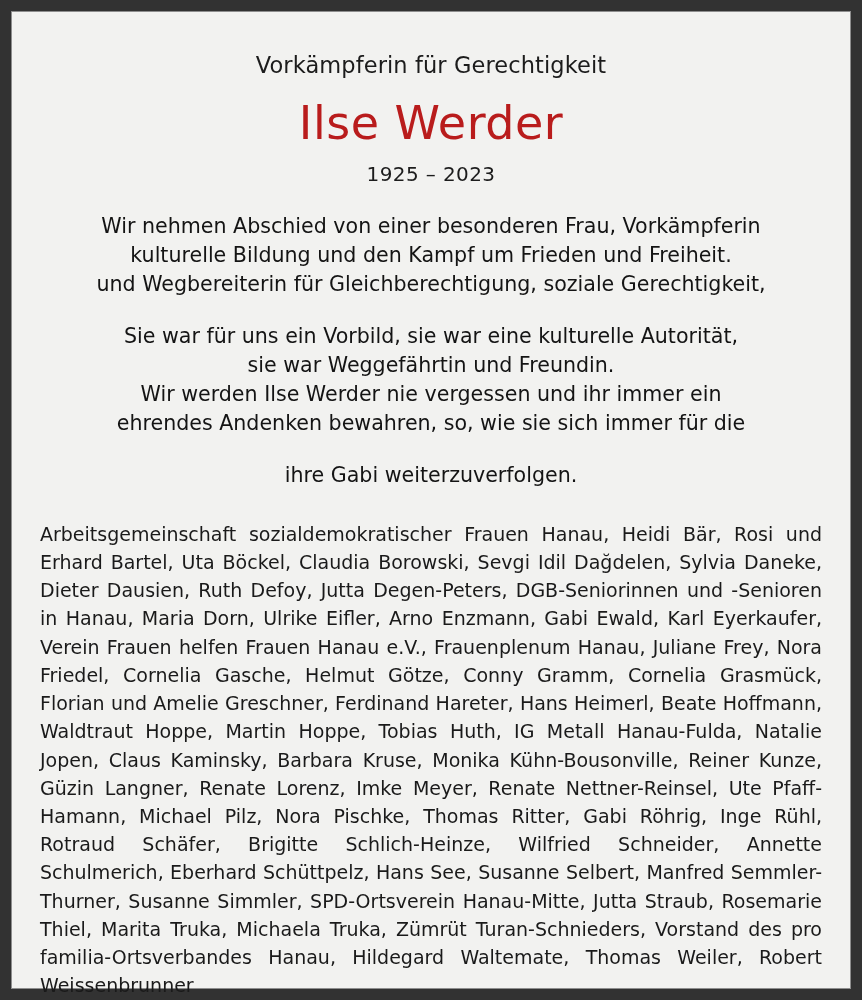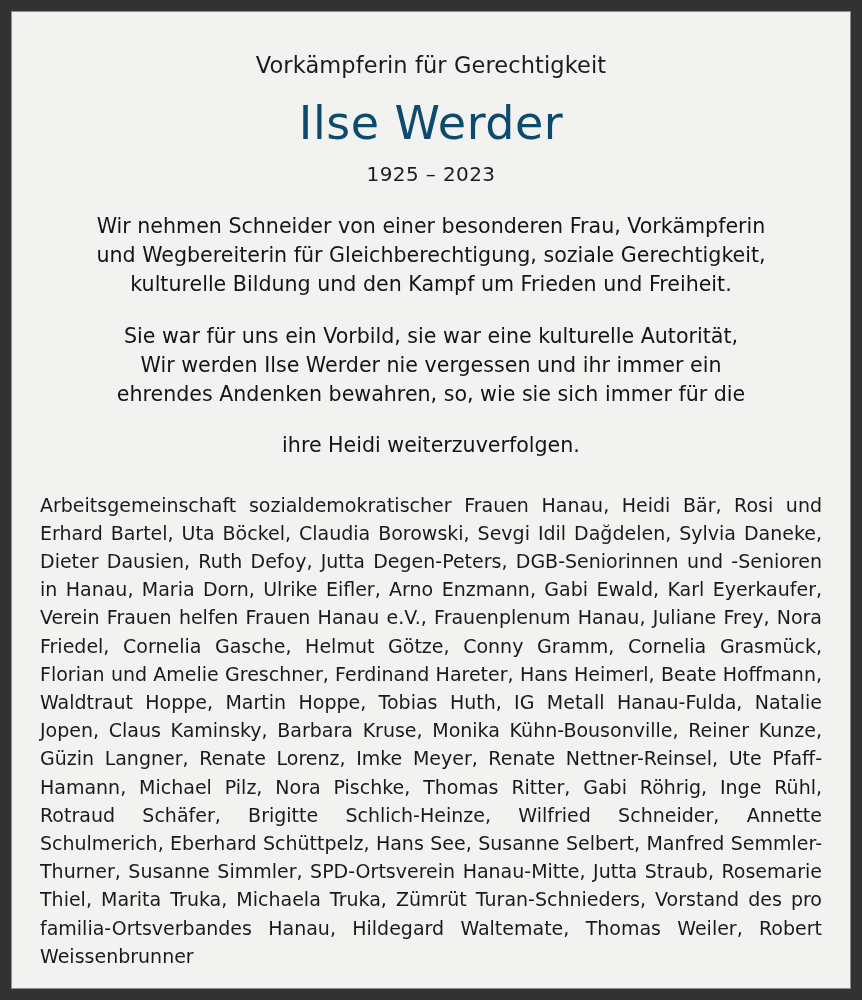--- a/index.html
+++ b/index.html
@@ -35,21 +35,21 @@
   .epithet {
     text-align: center;
     font-size: 22.5px;
     color: #1c1c1c;
     letter-spacing: 0.1px;
     margin-top: 14px;
   }
   .deceased-name {
     text-align: center;
     font-size: 46px;
-    color: #0c4a6e;
+    color: #b91c1c;
     margin-top: 18px;
     letter-spacing: 0.5px;
     font-weight: 400;
   }
   .lifespan {
     text-align: center;
     font-size: 20px;
     color: #1c1c1c;
     margin-top: 12px;
     letter-spacing: 0.4px;
@@ -91,31 +91,32 @@
 <div class="obituary-frame">
   <div class="obituary-card">
 
     <div class="epithet">Vorkämpferin für Gerechtigkeit</div>
 
     <div class="deceased-name">Ilse Werder</div>
 
     <div class="lifespan">1925 – 2023</div>
 
     <div class="tribute-block first">
-      <p>Wir nehmen Schneider von einer besonderen Frau, Vorkämpferin</p>
+      <p>Wir nehmen Abschied von einer besonderen Frau, Vorkämpferin</p>
+      <p>kulturelle Bildung und den Kampf um Frieden und Freiheit.</p>
       <p>und Wegbereiterin für Gleichberechtigung, soziale Gerechtigkeit,</p>
-      <p>kulturelle Bildung und den Kampf um Frieden und Freiheit.</p>
     </div>
 
     <div class="tribute-block second">
       <p>Sie war für uns ein Vorbild, sie war eine kulturelle Autorität,</p>
+      <p>sie war Weggefährtin und Freundin.</p>
       <p>Wir werden Ilse Werder nie vergessen und ihr immer ein</p>
       <p>ehrendes Andenken bewahren, so, wie sie sich immer für die</p>
     </div>
 
     <div class="tribute-block third">
-      <p>ihre Heidi weiterzuverfolgen.</p>
+      <p>ihre Gabi weiterzuverfolgen.</p>
     </div>
 
     <div class="signatories">Arbeitsgemeinschaft sozialdemokratischer Frauen Hanau, Heidi Bär, Rosi und Erhard Bartel, Uta Böckel, Claudia Borowski, Sevgi Idil Dağdelen, Sylvia Daneke, Dieter Dausien, Ruth Defoy, Jutta Degen-Peters, DGB-Seniorinnen und -Senioren in Hanau, Maria Dorn, Ulrike Eifler, Arno Enzmann, Gabi Ewald, Karl Eyerkaufer, Verein Frauen helfen Frauen Hanau e.V., Frauenplenum Hanau, Juliane Frey, Nora Friedel, Cornelia Gasche, Helmut Götze, Conny Gramm, Cornelia Grasmück, Florian und Amelie Greschner, Ferdinand Hareter, Hans Heimerl, Beate Hoffmann, Waldtraut Hoppe, Martin Hoppe, Tobias Huth, IG Metall Hanau-Fulda, Natalie Jopen, Claus Kaminsky, Barbara Kruse, Monika Kühn-Bousonville, Reiner Kunze, Güzin Langner, Renate Lorenz, Imke Meyer, Renate Nettner-Reinsel, Ute Pfaff-Hamann, Michael Pilz, Nora Pischke, Thomas Ritter, Gabi Röhrig, Inge Rühl, Rotraud Schäfer, Brigitte Schlich-Heinze, Wilfried Schneider, Annette Schulmerich, Eberhard Schüttpelz, Hans See, Susanne Selbert, Manfred Semmler-Thurner, Susanne Simmler, SPD-Ortsverein Hanau-Mitte, Jutta Straub, Rosemarie Thiel, Marita Truka, Michaela Truka, Zümrüt Turan-Schnieders, Vorstand des pro familia-Ortsverbandes Hanau, Hildegard Waltemate, Thomas Weiler, Robert Weissenbrunner</div>
 
   </div>
 </div>
 
 </body></html>

